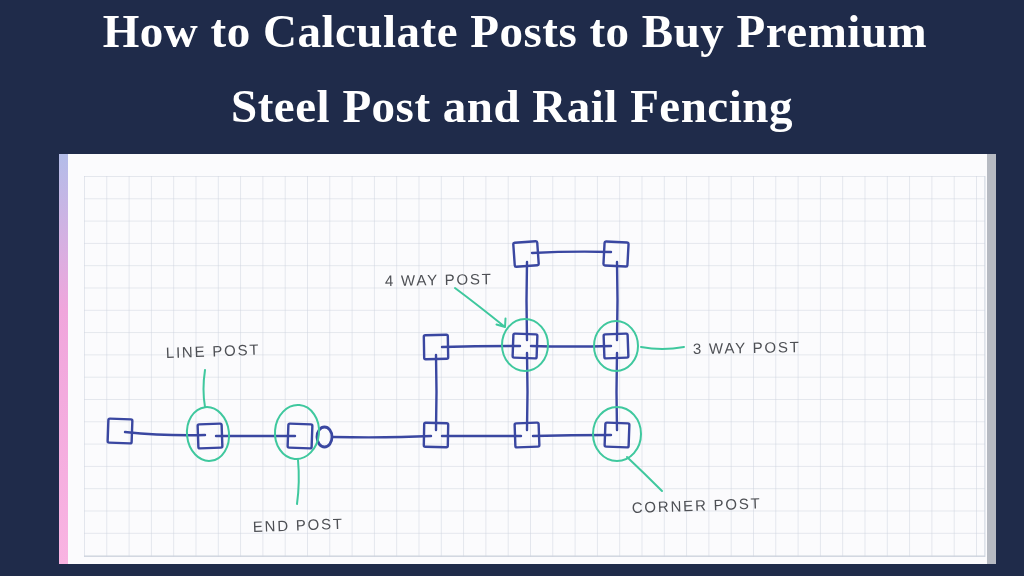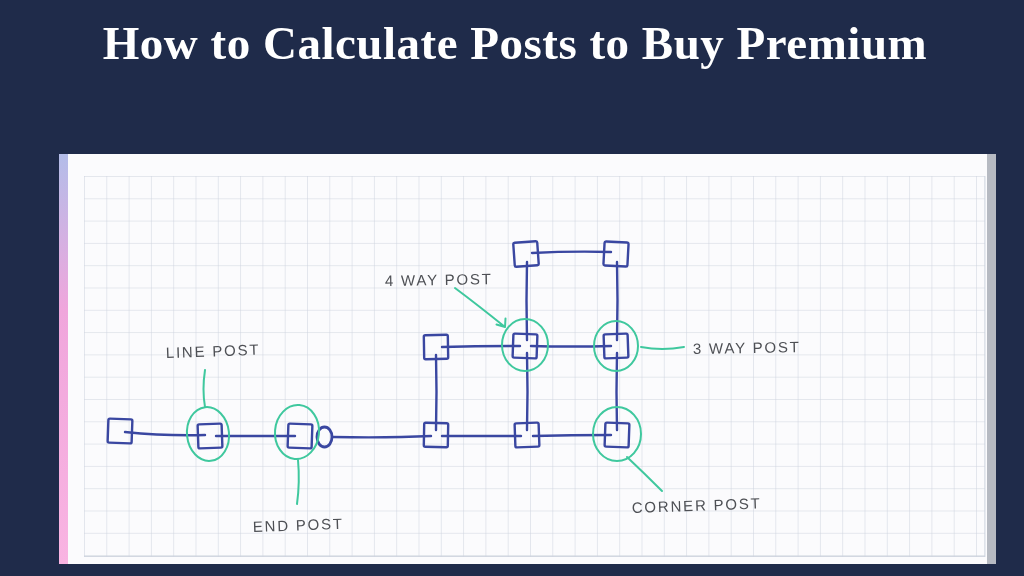--- a/index.html
+++ b/index.html
@@ -20,21 +20,21 @@
     color: #ffffff;
   }
   .title-line {
     font-family: "Liberation Serif", serif;
     font-weight: bold;
     font-size: 47px;
     line-height: 47px;
     letter-spacing: 0.5px;
     white-space: nowrap;
   }
-  .title-line.l1 { margin-top: 20px; padding-left: 6px; }
+  .title-line.l1 { margin-top: 8px; padding-left: 6px; }
   .title-line.l2 { margin-top: 28px; }
   .paper-wrap {
     position: absolute;
     left: 59px;
     top: 154px;
     width: 937px;
     height: 410px;
   }
   svg text.sketch-label {
     font-family: "Liberation Sans", sans-serif;
@@ -43,20 +43,21 @@
     font-weight: 500;
   }
 </style>
 </head>
 <body>
 
 <div id="screen">
 
   <div class="title">
     <div class="title-line l1">How to Calculate Posts to Buy Premium</div>
+    <div class="title-line l2">Steel Post and Rail Fencing</div>
   </div>
 
   <div class="paper-wrap">
     <svg width="937" height="410" viewBox="0 0 937 410">
       <defs>
         <linearGradient id="edgeGrad" x1="0" y1="0" x2="0" y2="1">
           <stop offset="0%" stop-color="#b3bde9"></stop>
           <stop offset="38%" stop-color="#f0a6dc"></stop>
           <stop offset="100%" stop-color="#f9b4e2"></stop>
         </linearGradient>

